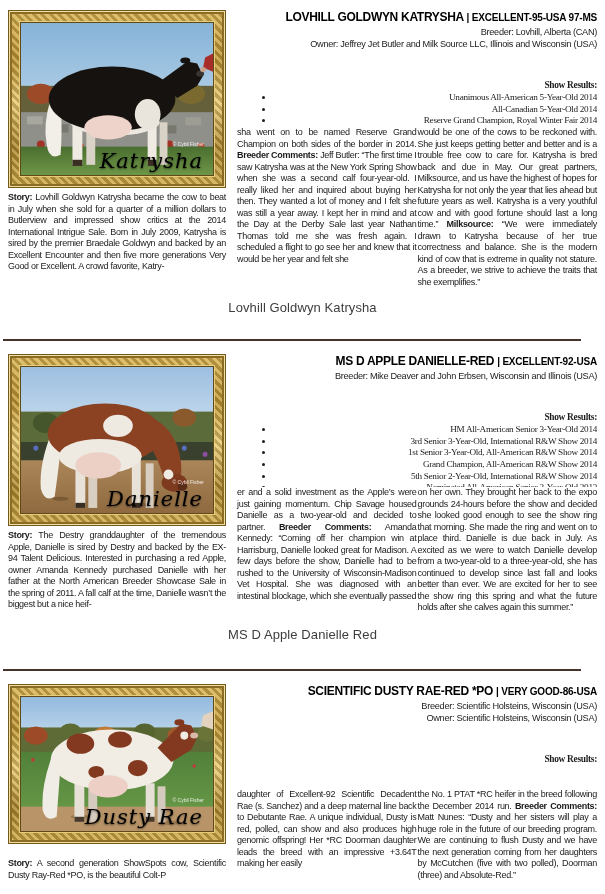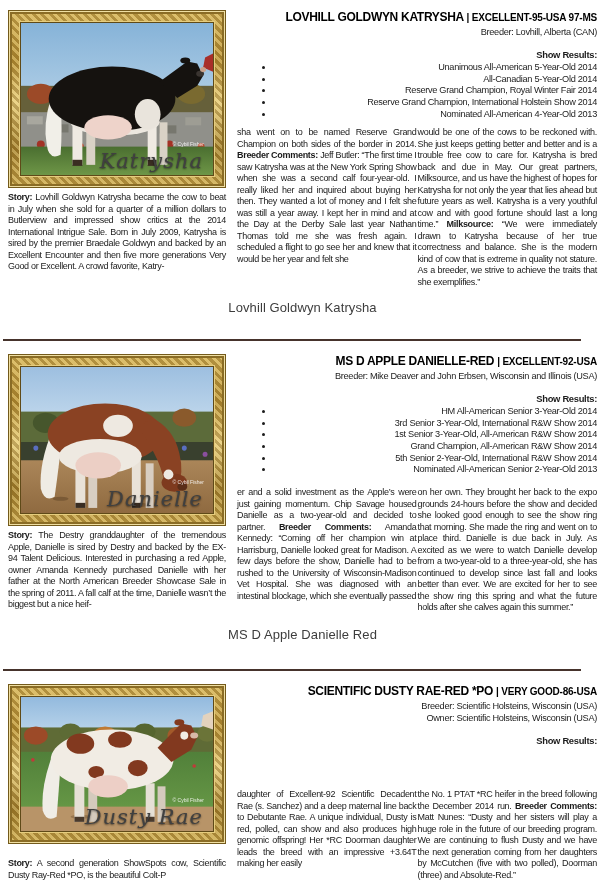--- a/index.html
+++ b/index.html
@@ -16,30 +16,30 @@
     background:
       repeating-linear-gradient(45deg, rgba(110,80,20,.30) 0 3px, rgba(255,238,175,.28) 3px 6px),
       linear-gradient(180deg,#d2b055 0%,#b68f33 28%,#e5cb7c 52%,#a07c2a 78%,#caa84e 100%);
     border:1px solid #735a1c;
     box-shadow:inset 0 0 0 1px #f0dfa2, inset 0 0 0 3px #8a6c25;}
   .photo{position:relative;border:1px solid #5f4a18;box-shadow:0 0 0 1px #e6cd7e;
     overflow:hidden;background:#9cc0de;}
   .s1 .photo{height:152px}.s2 .photo{height:146px}.s3 .photo{height:134px}
   .photo svg{display:block;width:100%;height:100%;}
   .photo-name{position:absolute;right:10px;bottom:2px;font-family:"DejaVu Serif",serif;
-    font-style:italic;font-size:21px;color:#404040;text-shadow:0 1px 2px rgba(0,0,0,.55);
+    font-style:italic;font-size:21px;color:#000000;text-shadow:0 1px 2px rgba(0,0,0,.55);
     letter-spacing:1px;white-space:nowrap;}
   .photo-credit{position:absolute;right:9px;bottom:28px;font-size:5px;color:rgba(255,255,255,.85);}
   
   .header{overflow:hidden;text-align:right;}
   .s1 .header{height:117px}.s2 .header{height:133px}.s3 .header{height:105px}
   .title{margin:0 0 3px 0;font-size:12px;font-weight:bold;letter-spacing:-0.3px;color:#000;}
   .title .grade{font-size:10px;letter-spacing:-0.2px;}
   .meta{padding-left:10px;font-size:9.2px;letter-spacing:-0.3px;line-height:1.3;}
-  .results{padding-left:10px;margin-top:10px;}
+  .results{padding-left:10px;margin-top:28px;font-family:Liberation Serif, serif;}
   .results-label{font-weight:bold;font-size:9.4px;letter-spacing:-0.3px;line-height:1.3;}
   .results ul{margin:1px 0 0 0;padding-left:27px;list-style:disc;}
   .results li{font-size:9.2px;letter-spacing:-0.3px;line-height:1.26;}
   
   .body-cols{display:flex;gap:1px;}
   .bcol{flex:1;margin:0;font-size:9px;letter-spacing:-0.3px;line-height:1.28;
         text-align:justify;color:#1a1a1a;}
   .story{margin:4px 0 0 0;font-size:9px;letter-spacing:-0.3px;line-height:1.28;
         text-align:justify;color:#1a1a1a;}
   .s3 .story{margin-top:14px;}
@@ -110,20 +110,21 @@
           <div class="photo-name">Katrysha</div>
         </div>
       </div>
       <p class="story"><b>Story:</b> <span>Lovhill Goldwyn Katrysha became the cow to beat in July when she sold for a quarter of a million dollars to Butlerview and impressed show critics at the 2014 International Intrigue Sale. Born in July 2009, Katrysha is sired by the premier Braedale Goldwyn and backed by an Excellent Encounter and then five more generations Very Good or Excellent. A crowd favorite, Katry-</span></p>
     </div>
     <div class="right-col">
       <div class="header">
         <h2 class="title"><span>LOVHILL GOLDWYN KATRYSHA</span> <span class="grade">| EXCELLENT-95-USA 97-MS</span></h2>
         <div class="meta">
           <div>Breeder: Lovhill, Alberta (CAN)</div>
+          <div>Owner: Jeffrey Jet Butler and Milk Source LLC, Illinois and Wisconsin (USA)</div>
         </div>
         <div class="results">
           <div class="results-label">Show Results:</div>
           <ul>
               <li>Unanimous All-American 5-Year-Old 2014</li>
               <li>All-Canadian 5-Year-Old 2014</li>
               <li>Reserve Grand Champion, Royal Winter Fair 2014</li>
               <li>Reserve Grand Champion, International Holstein Show 2014</li>
               <li>Nominated All-American 4-Year-Old 2013</li>
             </ul>

